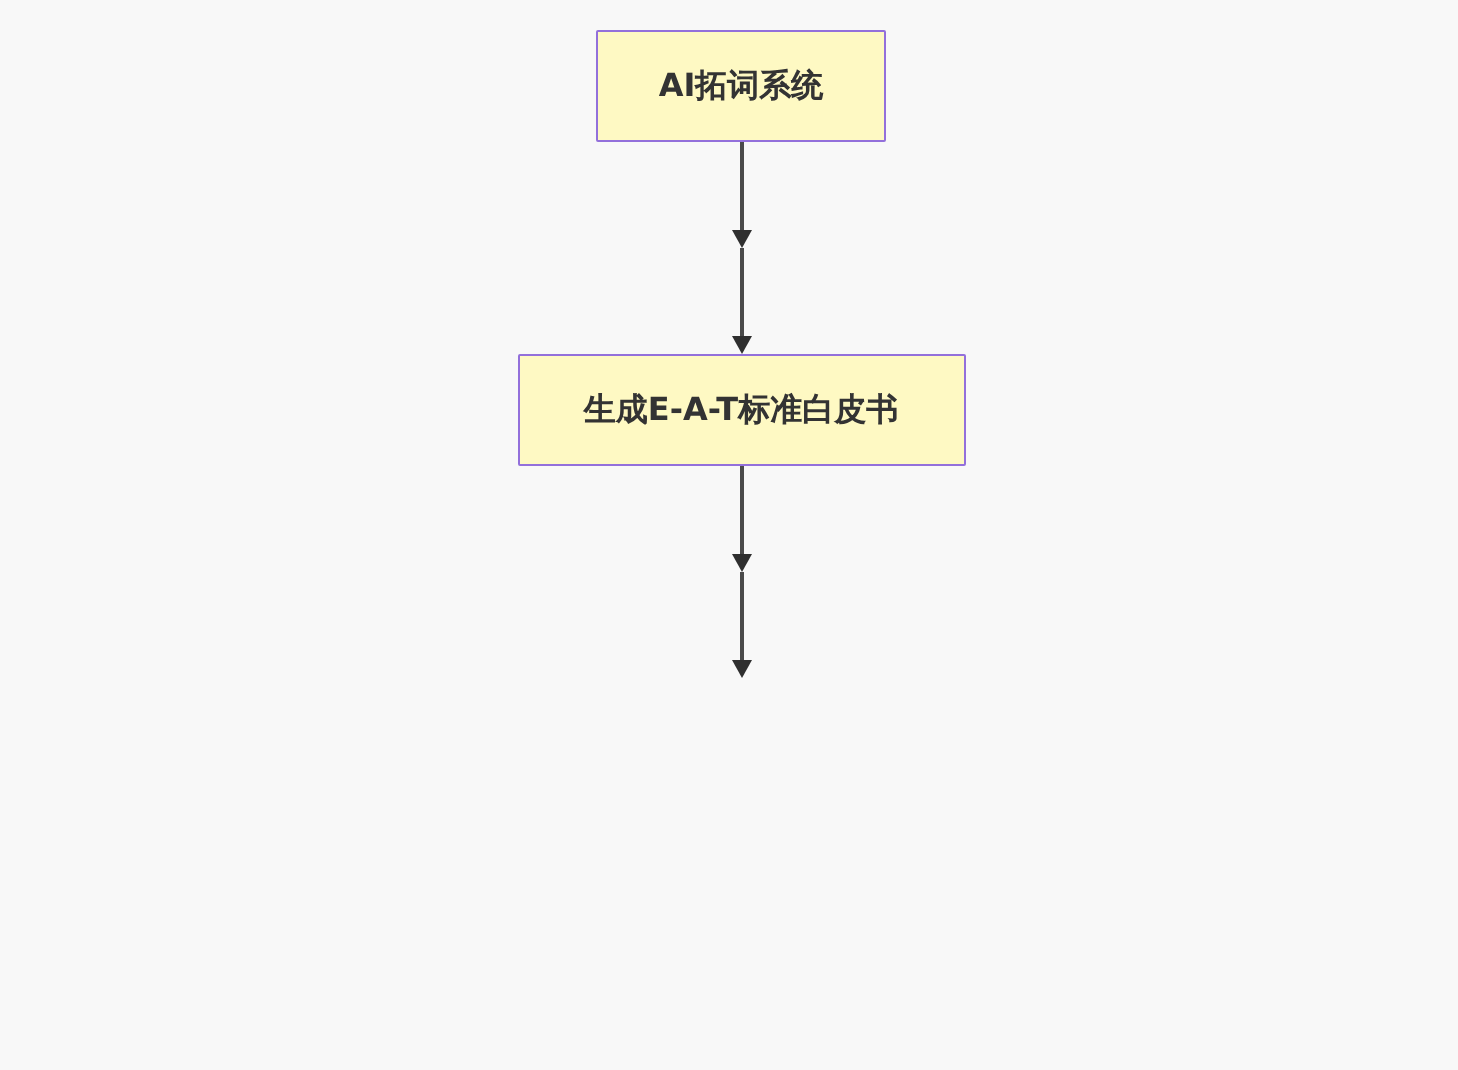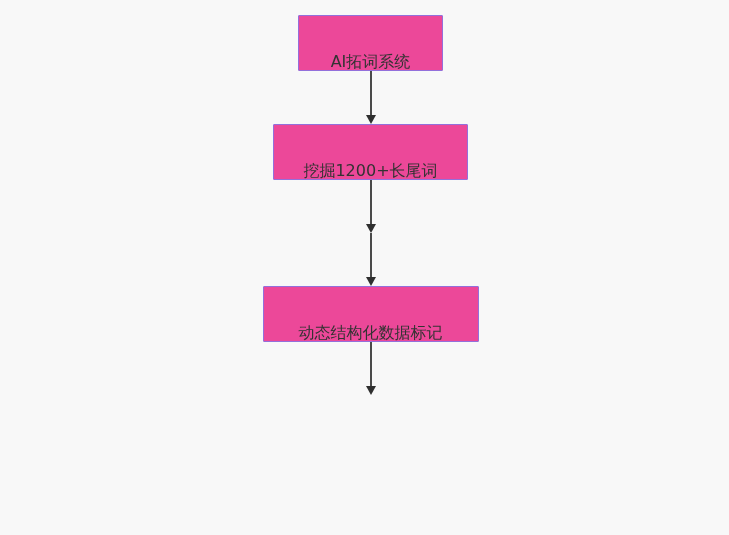--- a/index.html
+++ b/index.html
@@ -20,27 +20,28 @@
     padding-top: 15px;
     padding-left: 12px; 
     display: flex;
     flex-direction: column;
     align-items: center;
   }
   .flow-node {
     box-sizing: border-box;
     height: 56px;
     padding: 0 22px;
-    background: #ec4899;
+    background: #fef9c3;
     border: 1.5px solid #9370DB;
     border-radius: 1px;
     display: flex;
-    align-items: flex-end;
+    align-items: center;
     justify-content: center;
     flex: 0 0 auto;
+    font-weight: bold;
   }
   .flow-node .node-label {
     font-size: 16px;
     color: #333333;
     white-space: nowrap;
     line-height: 1;
   }
   
   .n1 { min-width: 145px; }
   .n2 { min-width: 195px; }
@@ -75,38 +76,35 @@
 
   <div class="flow-node n1">
     <span class="node-label">AI拓词系统</span>
   </div>
 
   <div class="flow-arrow">
     <div class="arrow-line"></div>
     <div class="arrowhead"></div>
   </div>
 
-  <div class="flow-node n2">
-    <span class="node-label">挖掘1200+长尾词</span>
+
+  <div class="flow-arrow">
+    <div class="arrow-line"></div>
+    <div class="arrowhead"></div>
+  </div>
+
+  <div class="flow-node n3">
+    <span class="node-label">生成E-A-T标准白皮书</span>
   </div>
 
   <div class="flow-arrow">
     <div class="arrow-line"></div>
     <div class="arrowhead"></div>
   </div>
 
 
   <div class="flow-arrow">
     <div class="arrow-line"></div>
     <div class="arrowhead"></div>
   </div>
 
-  <div class="flow-node n4">
-    <span class="node-label">动态结构化数据标记</span>
-  </div>
-
-  <div class="flow-arrow">
-    <div class="arrow-line"></div>
-    <div class="arrowhead"></div>
-  </div>
-
 
 </div>
 
 </body></html>

